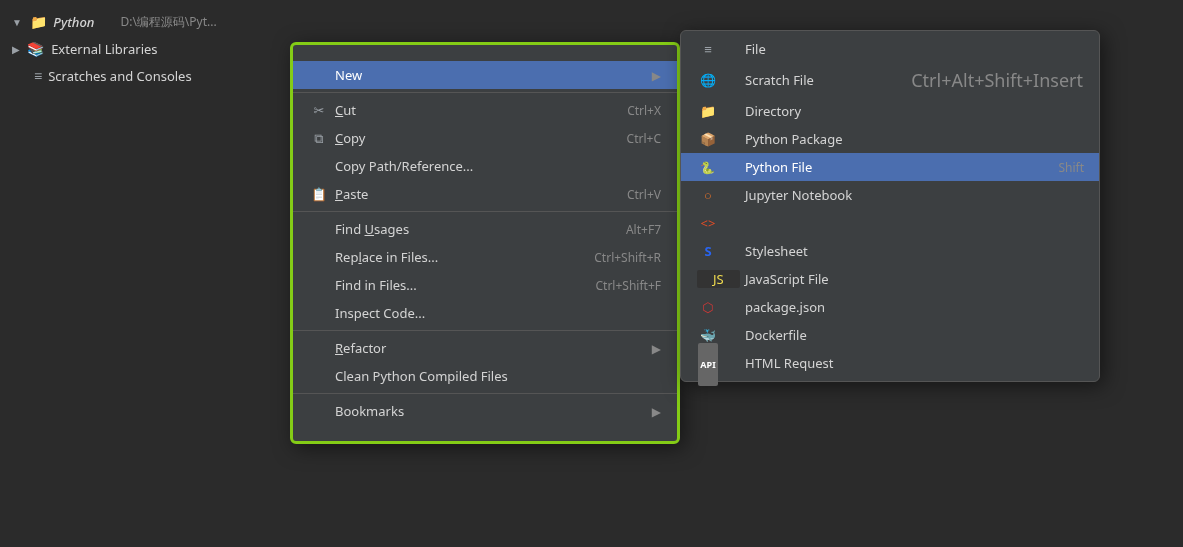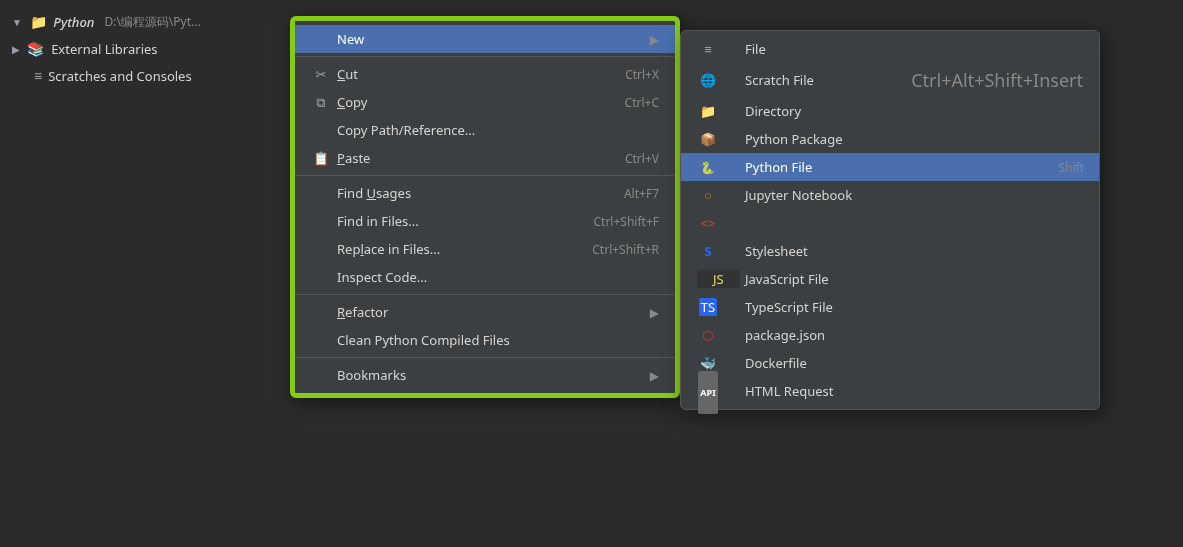--- a/index.html
+++ b/index.html
@@ -31,29 +31,29 @@
       cursor: pointer;
       color: #d4d4d4;
       font-size: 13px;
     }
     .sidebar-icon { font-size: 14px; color: #9aa0a6; }
     .sidebar-arrow { font-size: 10px; color: #9aa0a6; margin-right: 2px; }
 
     
     .context-menu {
       position: absolute;
-      top: 16px;
+      top: 42px;
       left: 290px;
       width: 390px;
       background: #3c3f41;
-      border: 5px solid #84cc16;
+      border: 3px solid #84cc16;
       border-radius: 6px;
       box-shadow: 4px 4px 20px rgba(0,0,0,0.5);
       z-index: 10;
-      padding: 4px 0;
+      padding: 16px 0;
     }
     .menu-item {
       display: flex;
       align-items: center;
       padding: 5px 16px;
       cursor: pointer;
       color: #d4d4d4;
       font-size: 13px;
       position: relative;
     }
@@ -138,21 +138,21 @@
     }
   </style>
 </head>
 <body>
 
 <div class="sidebar">
   <div class="sidebar-item">
     <span class="sidebar-arrow">▼</span>
     <span class="sidebar-icon">📁</span>
     <span style="color:#d4d4d4; font-weight:500;font-style:italic;">Python</span>
-    <span style="color:#888; margin-left:4px; font-size:12px;">D:\编程源码\Pyt...</span>
+    <span style="color:#888; margin-left:20px; font-size:12px;">D:\编程源码\Pyt...</span>
   </div>
   <div class="sidebar-item">
     <span class="sidebar-arrow">▶</span>
     <span class="sidebar-icon">📚</span>
     <span>External Libraries</span>
   </div>
   <div class="sidebar-item">
     <span style="width:16px; display:inline-block;"></span>
     <span class="sidebar-icon">≡</span>
     <span>Scratches and Consoles</span>
@@ -193,28 +193,28 @@
   <div class="menu-divider"></div>
 
   <div class="menu-item">
     <span class="menu-icon"></span>
     <span class="label">Find <span class="underline">U</span>sages</span>
     <span class="shortcut">Alt+F7</span>
   </div>
 
   <div class="menu-item">
     <span class="menu-icon"></span>
+    <span class="label">Rep<span class="underline">l</span>ace in Files...</span>
+    <span class="shortcut">Ctrl+Shift+R</span>
+  </div>
+
+  <div class="menu-item">
+    <span class="menu-icon"></span>
     <span class="label">Find in Files...</span>
     <span class="shortcut">Ctrl+Shift+F</span>
-  </div>
-
-  <div class="menu-item">
-    <span class="menu-icon"></span>
-    <span class="label">Rep<span class="underline">l</span>ace in Files...</span>
-    <span class="shortcut">Ctrl+Shift+R</span>
   </div>
 
   <div class="menu-item">
     <span class="menu-icon"></span>
     <span class="label">Inspect Code...</span>
   </div>
   <div class="menu-divider"></div>
 
   <div class="menu-item">
     <span class="menu-icon"></span>
@@ -276,24 +276,20 @@
   <div class="submenu-item">
     <span class="sub-icon icon-css" style="color:#2965f1; font-weight:bold;">S</span>
     <span class="sub-label">Stylesheet</span>
   </div>
 
   <div class="submenu-item">
     <span class="sub-icon"><span class="icon-js">JS</span></span>
     <span class="sub-label">JavaScript File</span>
   </div>
 
-  <div class="submenu-item">
-    <span class="sub-icon"><span class="icon-ts">TS</span></span>
-    <span class="sub-label">TypeScript File</span>
-  </div>
 
   <div class="submenu-item">
     <span class="sub-icon icon-pkg">⬡</span>
     <span class="sub-label">package.json</span>
   </div>
 
   <div class="submenu-item">
     <span class="sub-icon icon-docker">🐳</span>
     <span class="sub-label">Dockerfile</span>
   </div>

